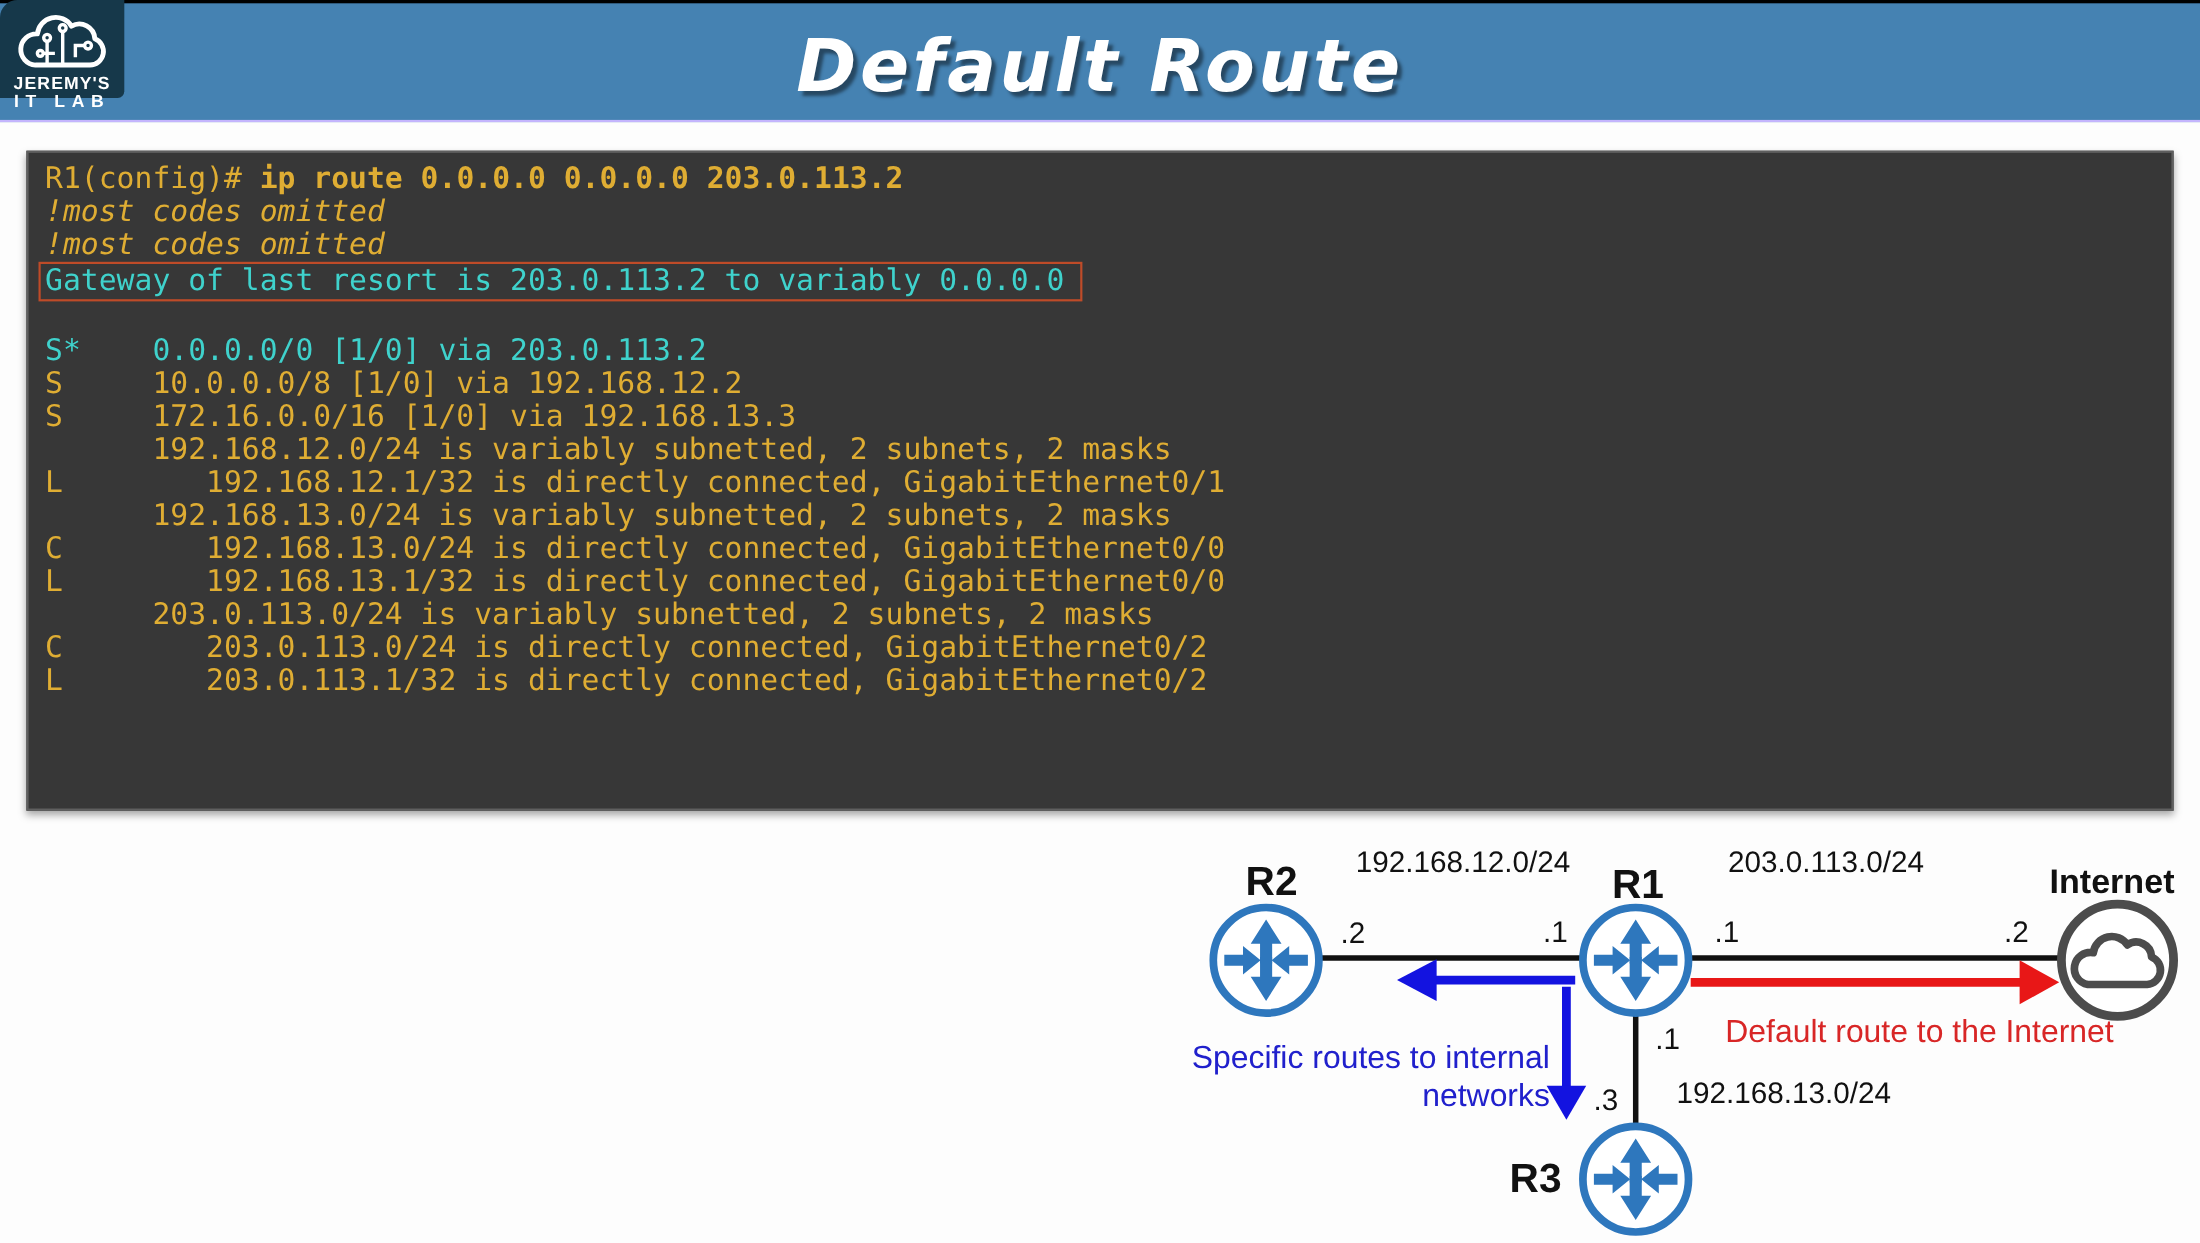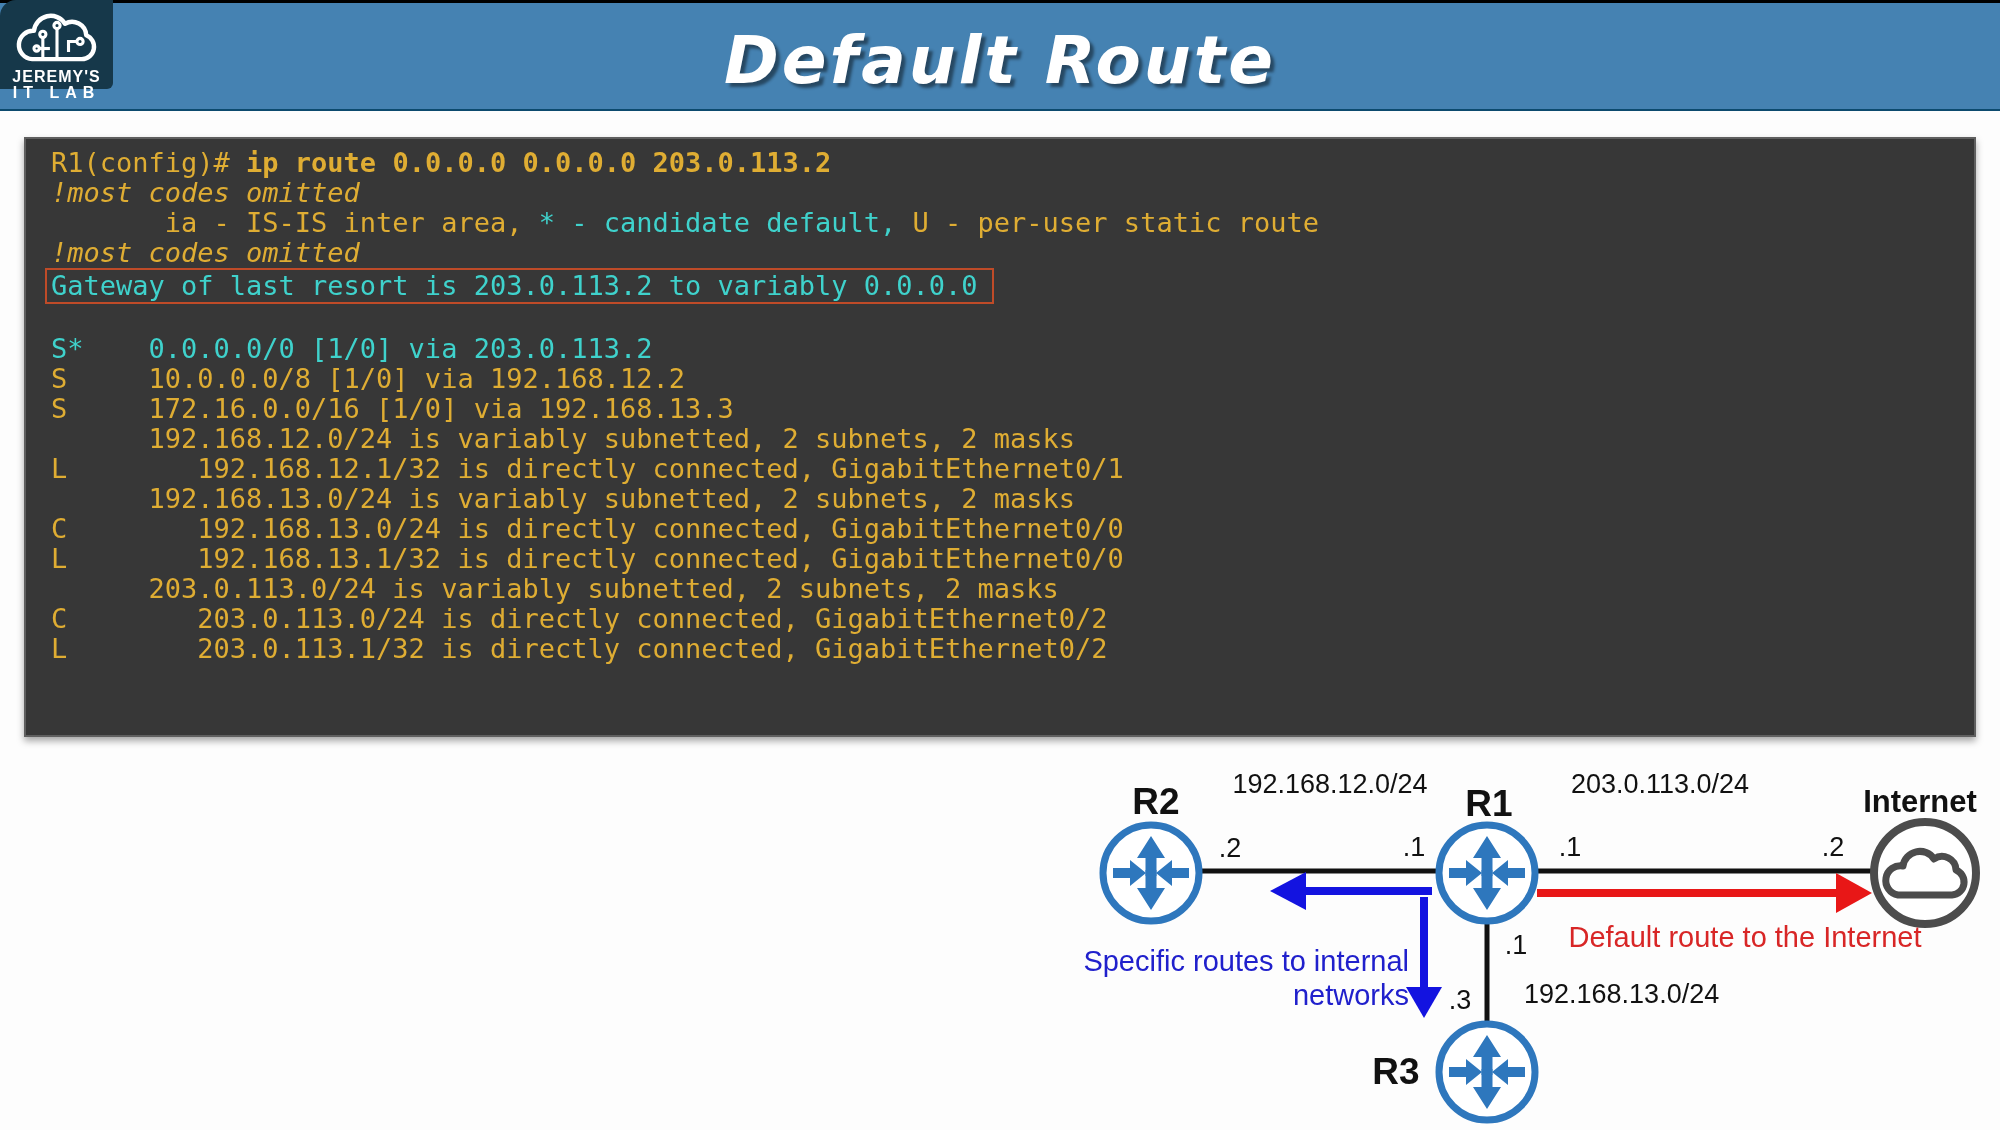--- a/index.html
+++ b/index.html
@@ -19,21 +19,21 @@
   html,body{margin:0;padding:0;background:#ffffff;}
   .slide{
     position:relative;width:2000px;height:1130px;background:#fdfdfd;overflow:hidden;
     font-family:"Liberation Sans",sans-serif;
   }
   
   .header{
     position:absolute;left:0;top:0;width:2000px;height:111px;
     background:var(--header-blue);
     border-top:3px solid #000;
-    border-bottom:2px solid #0c4a6e;
+    border-bottom:2px solid #c4b5fd;
     box-sizing:border-box;
   }
   .title{
     position:absolute;left:0;top:8px;width:2000px;height:100px;
     text-align:center;line-height:100px;
     color:#ffffff;font-family:"DejaVu Sans",sans-serif;
     font-style:italic;font-weight:bold;font-size:66px;letter-spacing:3px;
     text-shadow:4px 4px 3px rgba(0,0,0,0.45);
   }
   .logo{
@@ -45,21 +45,21 @@
   .logo svg{display:block;margin:6px auto 0 auto;}
   .logo-line1{color:#fff;font-size:16px;font-weight:bold;letter-spacing:1px;line-height:18px;}
   .logo-line2{color:#fff;font-size:16px;font-weight:bold;letter-spacing:6px;line-height:14px;}
   
   .terminal{
     position:absolute;left:24px;top:137px;width:1952px;height:600px;
     background:var(--term-bg);
     border:2px solid #5f5f5f;
     box-sizing:border-box;
     box-shadow:0 4px 7px rgba(0,0,0,0.35);
-    padding:9px 0 0 25px;
+    padding:9px 0 0 15px;
     font-family:"DejaVu Sans Mono",monospace;
     font-size:27px;
     overflow:hidden;
   }
   .tline{height:30px;line-height:30px;white-space:pre;color:var(--term-yellow);}
   .tline-boxed{
     display:table;height:30px;line-height:30px;
     border:2px solid var(--box-orange);
     padding:1px 14px 1px 4px;margin-left:-6px;
   }
@@ -99,21 +99,20 @@
           <circle cx="27" cy="48" r="3" fill="#16384a"></circle>
       </g>
     </svg>
     <div class="logo-line1">JEREMY'S</div>
     <div class="logo-line2">IT LAB</div>
   </div>
 
   <div class="terminal">
       <div class="tline"><span class="seg-prompt">R1(config)# </span><span class="seg-cmd">ip route 0.0.0.0 0.0.0.0 203.0.113.2</span></div>
       <div class="tline"><span class="seg-comment">!most codes omitted</span></div>
-      <div class="tline"><span class="seg-yellow">       ia - IS-IS inter area, </span><span class="seg-cyan">* - candidate default,</span><span class="seg-yellow"> U - per-user static route</span></div>
       <div class="tline"><span class="seg-comment">!most codes omitted</span></div>
       <div class="tline tline-boxed"><span class="seg-cyan">Gateway of last resort is 203.0.113.2 to variably 0.0.0.0</span></div>
       <div class="tline">&nbsp;</div>
       <div class="tline"><span class="seg-cyan">S*    0.0.0.0/0 [1/0] via 203.0.113.2</span></div>
       <div class="tline"><span class="seg-yellow">S     10.0.0.0/8 [1/0] via 192.168.12.2</span></div>
       <div class="tline"><span class="seg-yellow">S     172.16.0.0/16 [1/0] via 192.168.13.3</span></div>
       <div class="tline"><span class="seg-yellow">      192.168.12.0/24 is variably subnetted, 2 subnets, 2 masks</span></div>
       <div class="tline"><span class="seg-yellow">L        192.168.12.1/32 is directly connected, GigabitEthernet0/1</span></div>
       <div class="tline"><span class="seg-yellow">      192.168.13.0/24 is variably subnetted, 2 subnets, 2 masks</span></div>
       <div class="tline"><span class="seg-yellow">C        192.168.13.0/24 is directly connected, GigabitEthernet0/0</span></div>

